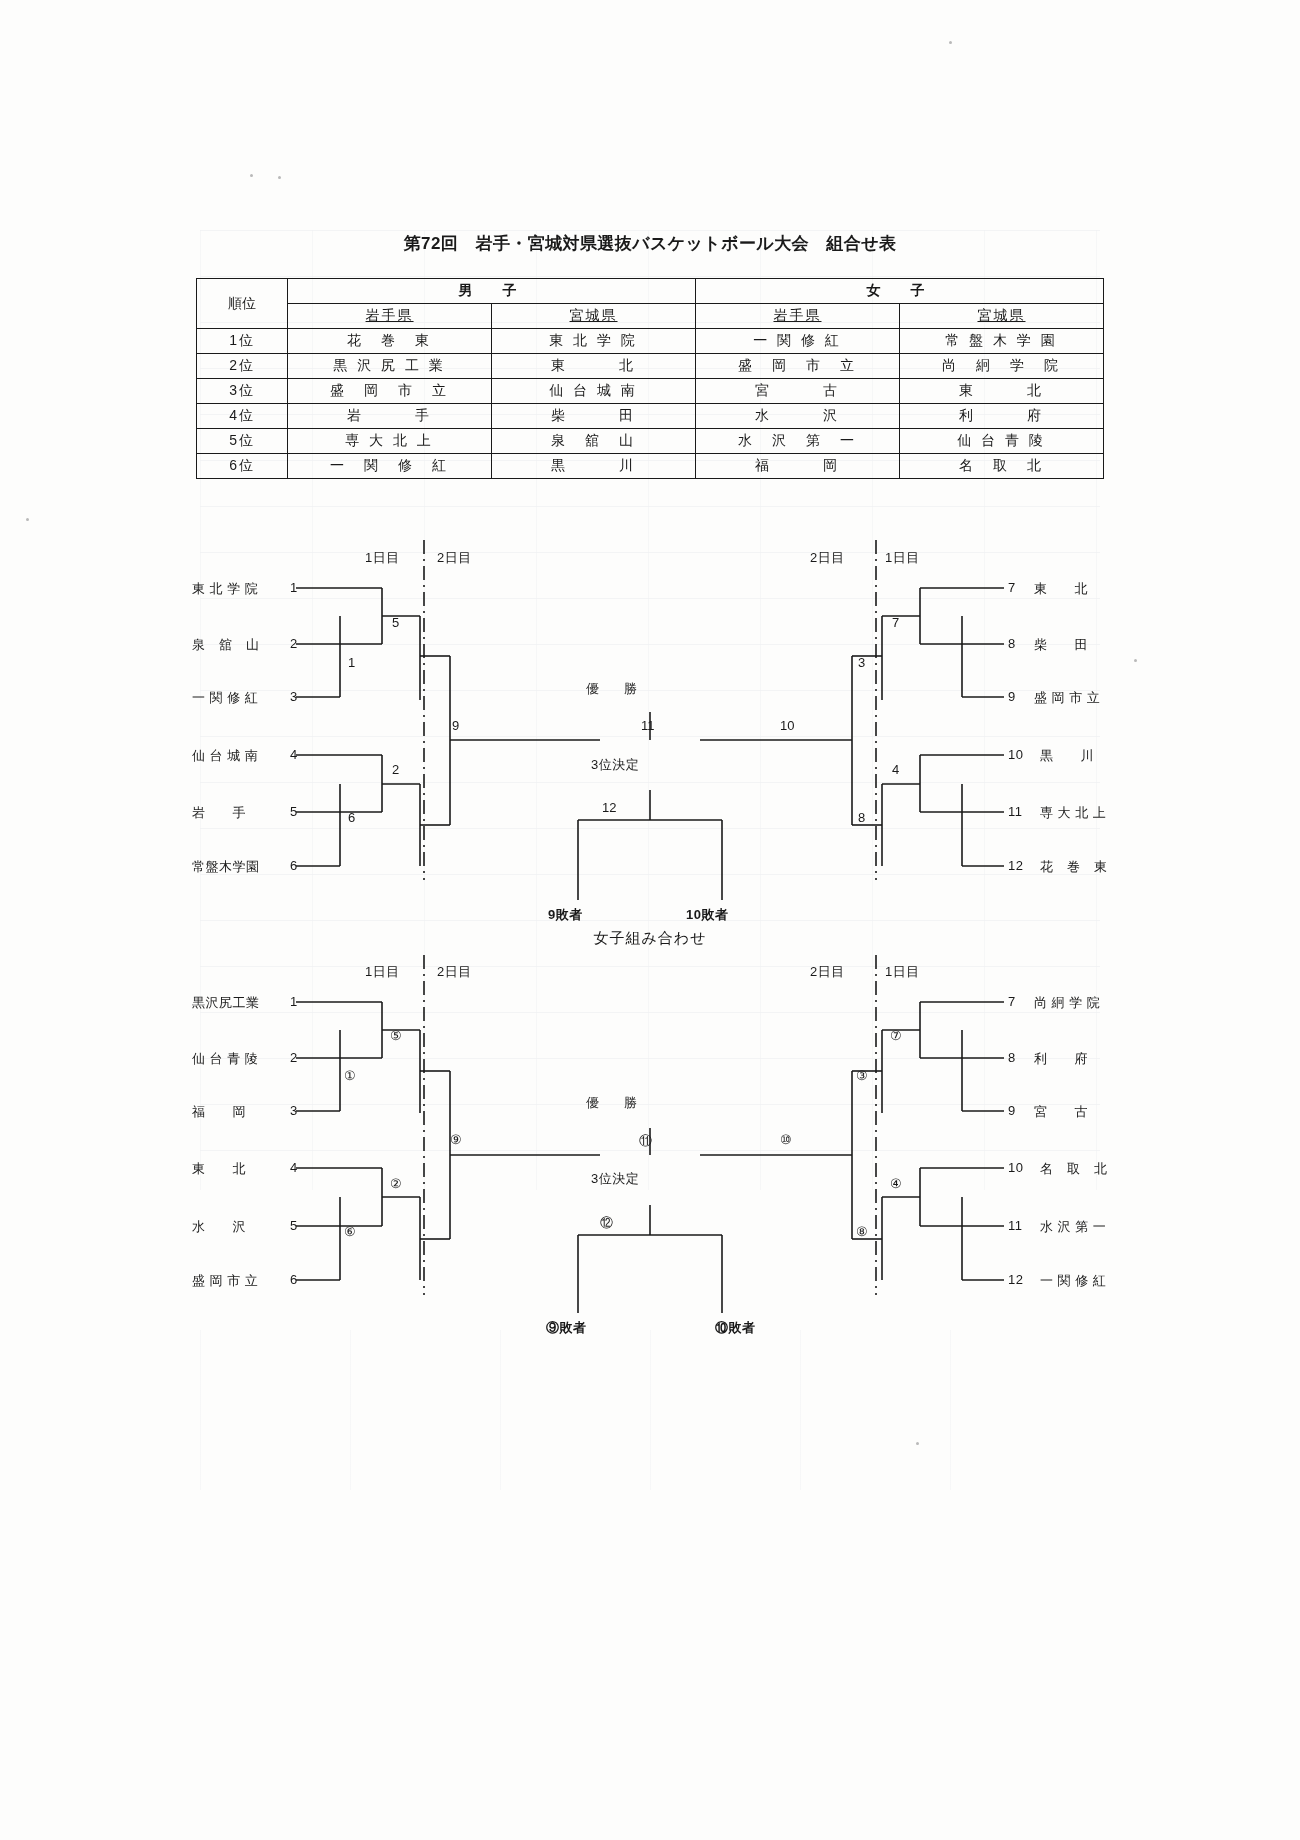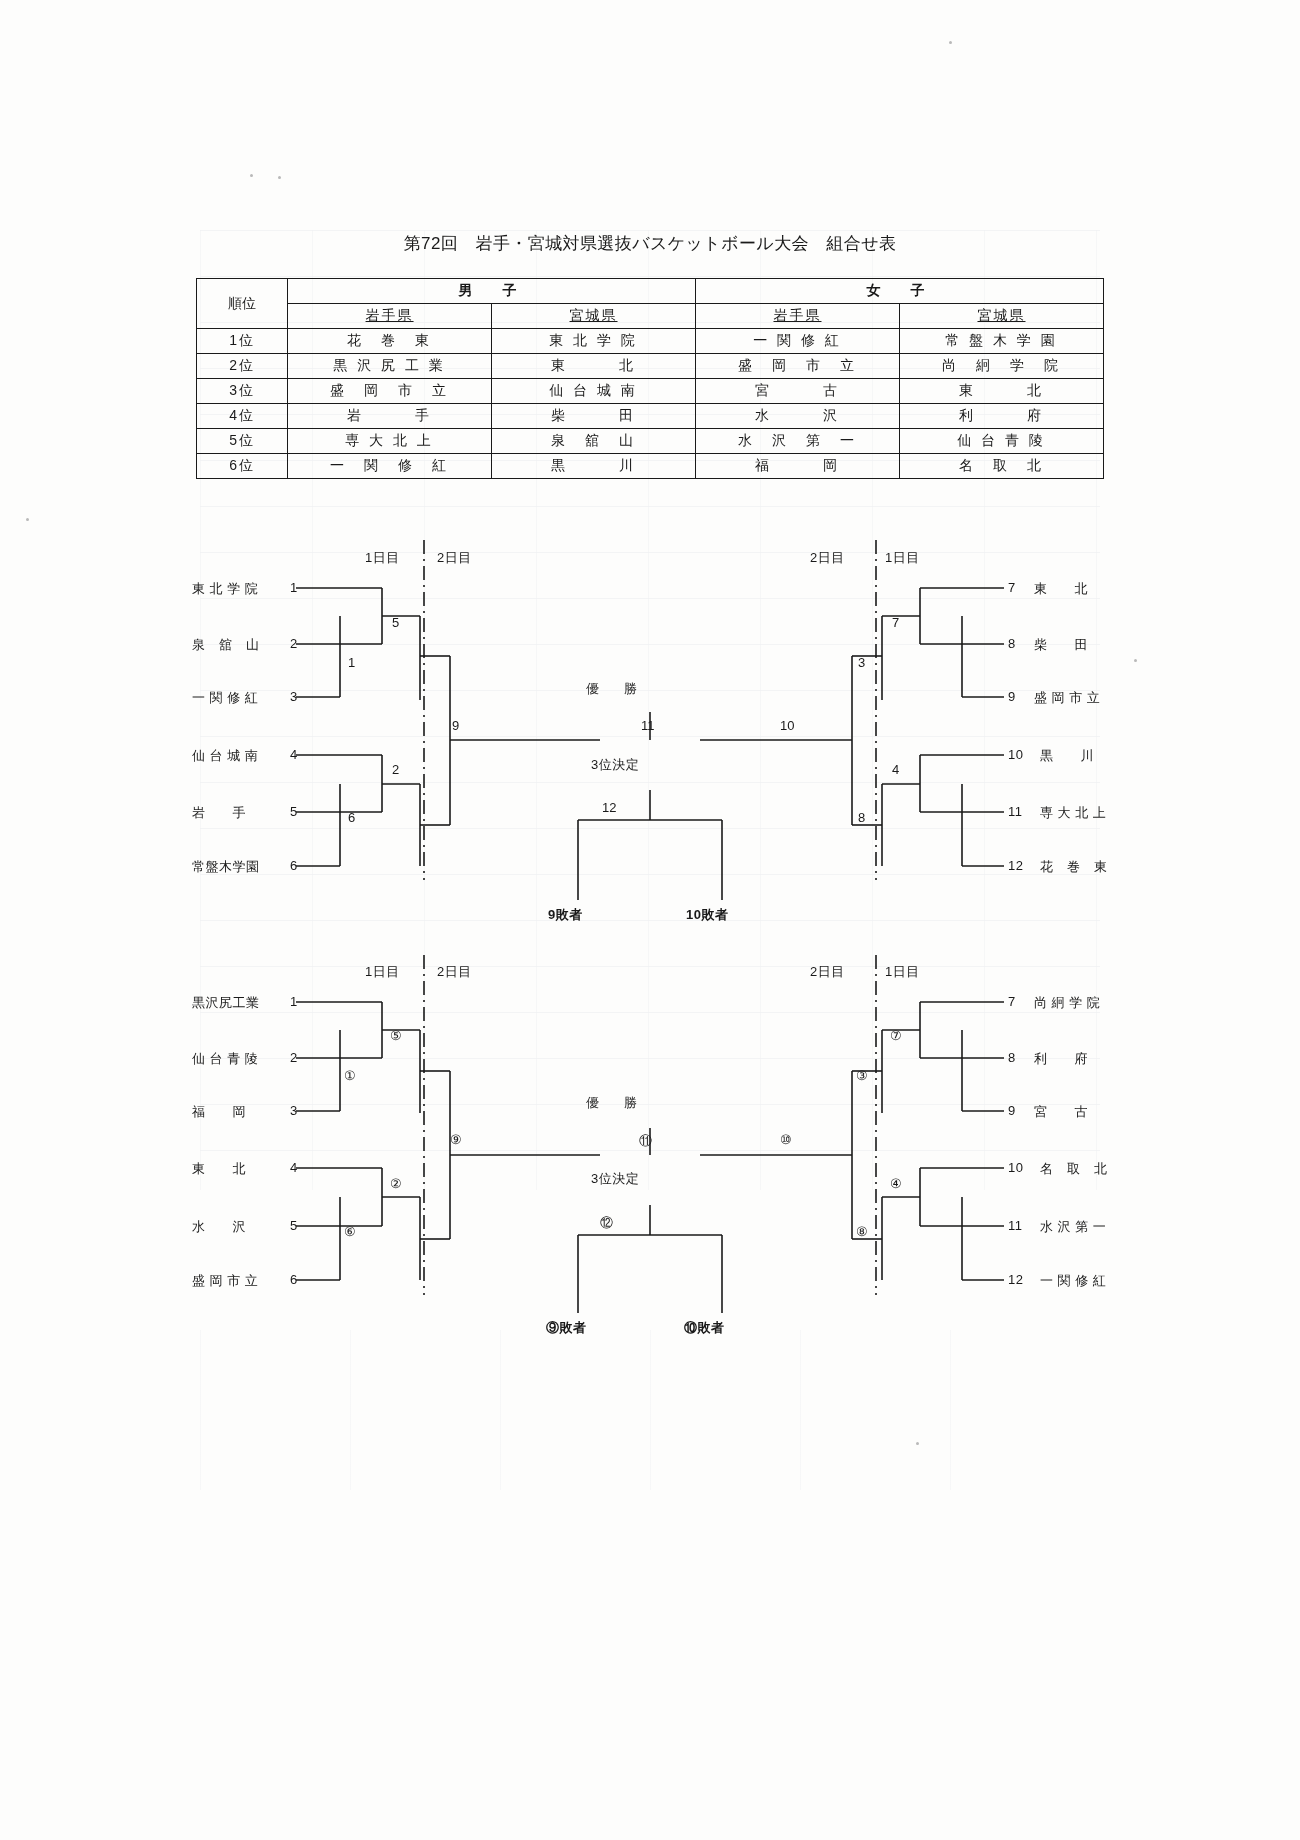--- a/index.html
+++ b/index.html
@@ -49,21 +49,21 @@
     pointer-events: none;
   }
 
   
   .doc-title {
     position: absolute;
     left: 0; top: 232px;
     width: 1300px;
     text-align: center;
     font-size: 17px;
-    font-weight: normal;
+    font-weight: bold;
     letter-spacing: 0.4px;
   }
 
   
   .rank-table {
     position: absolute;
     left: 196px;
     top: 278px;
     width: 908px;
     border-collapse: collapse;
@@ -360,20 +360,21 @@
   <div class="node-num" style="left:858px; top:655px;">3</div>
   <div class="node-num" style="left:892px; top:762px;">4</div>
   <div class="node-num" style="left:858px; top:810px;">8</div>
   <div class="node-num" style="left:602px; top:800px;">12</div>
 
   <div class="lbl spaced2" style="left:586px; top:680px;">優　勝</div>
   <div class="lbl" style="left:591px; top:756px;">3位決定</div>
   <div class="lbl" style="left:548px; top:906px; font-weight:bold;">9敗者</div>
   <div class="lbl" style="left:686px; top:906px; font-weight:bold;">10敗者</div>
 
+  <div class="bracket-title" style="top:929px;">女子組み合わせ</div>
 
   <div class="round-lbl" style="left:365px; top:963px;">1日目</div>
   <div class="round-lbl" style="left:437px; top:963px;">2日目</div>
   <div class="round-lbl" style="left:810px; top:963px;">2日目</div>
   <div class="round-lbl" style="left:885px; top:963px;">1日目</div>
 
   <div class="lbl team-l" style="left:192px; top:994px;">黒沢尻工業</div>
   <div class="lbl seed" style="left:290px; top:994px;">1</div>
   <div class="lbl team-l" style="left:192px; top:1050px;">仙 台 青 陵</div>
   <div class="lbl seed" style="left:290px; top:1050px;">2</div>
@@ -408,15 +409,15 @@
   <div class="node-num" style="left:780px; top:1132px;">⑩</div>
   <div class="node-num" style="left:890px; top:1028px;">⑦</div>
   <div class="node-num" style="left:856px; top:1068px;">③</div>
   <div class="node-num" style="left:890px; top:1176px;">④</div>
   <div class="node-num" style="left:856px; top:1224px;">⑧</div>
   <div class="node-num" style="left:600px; top:1214px;">⑫</div>
 
   <div class="lbl spaced2" style="left:586px; top:1094px;">優　勝</div>
   <div class="lbl" style="left:591px; top:1170px;">3位決定</div>
   <div class="lbl" style="left:546px; top:1319px; font-weight:bold;">⑨敗者</div>
-  <div class="lbl" style="left:684px; top:1319px; font-weight:bold;">⑩敗者</div>
+  <div class="lbl" style="left:715px; top:1319px; font-weight:bold;">⑩敗者</div>
 
 </div>
 
 </body></html>

